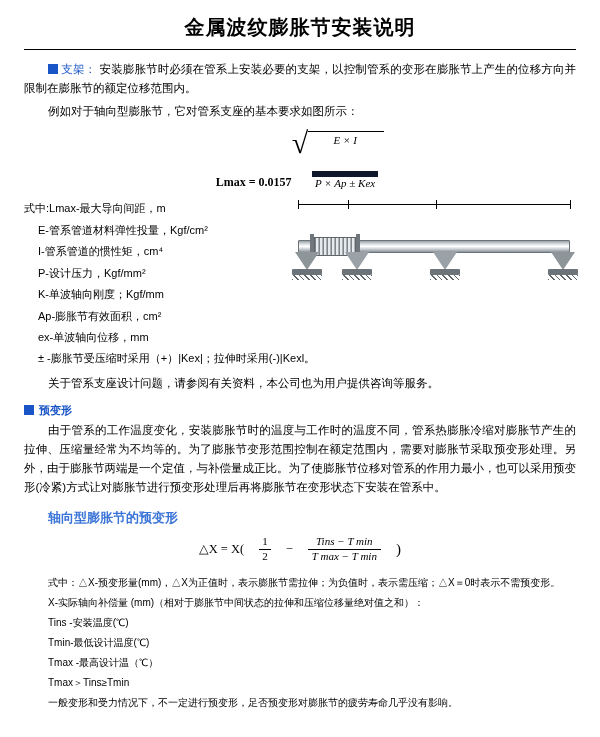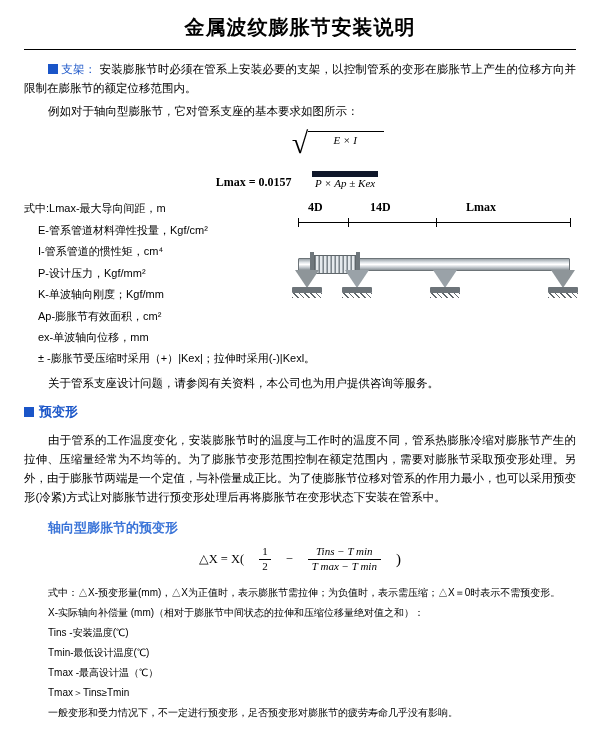--- a/index.html
+++ b/index.html
@@ -39,22 +39,22 @@
   .para {
     font-size: 11.5px;
     line-height: 1.65;
     text-align: justify;
     margin: 0 0 4px 0;
   }
   .indent { text-indent: 24px; }
   .sec-head {
     font-weight: bold;
     color: #1a55c8;
-    font-size: 13px;
-    margin: 10px 0 10px 0;
+    font-size: 11px;
+    margin: 10px 0 3px 0;
     display: flex;
     align-items: center;
     gap: 5px;
   }
   .bluebox {
     display: inline-block;
     width: 10px;
     height: 10px;
     background: #1a55c8;
     flex: none;
@@ -294,25 +294,20 @@
     <div class="legend-row rest">E-管系管道材料弹性投量，Kgf/cm²</div>
     <div class="legend-row rest">I-管系管道的惯性矩，cm⁴</div>
     <div class="legend-row rest">P-设计压力，Kgf/mm²</div>
     <div class="legend-row rest">K-单波轴向刚度；Kgf/mm</div>
     <div class="legend-row rest">Ap-膨胀节有效面积，cm²</div>
     <div class="legend-row rest">ex-单波轴向位移，mm</div>
     <div class="legend-row rest">± -膨胀节受压缩时采用（+）|Kex|；拉伸时采用(-)|Kexl。</div>
   </div>
 
   <div class="figure">
-    <div class="fig-labels">
-      <span style="left:18px;">4D</span>
-      <span style="left:80px;">14D</span>
-      <span style="left:176px;">Lmax</span>
-    </div>
     <div class="fig-rules">
       <span class="tick" style="left:8px;"></span>
       <span class="seg" style="left:8px; width:50px;"></span>
       <span class="tick" style="left:58px;"></span>
       <span class="seg" style="left:58px; width:88px;"></span>
       <span class="tick" style="left:146px;"></span>
       <span class="seg" style="left:146px; width:134px;"></span>
       <span class="tick" style="left:280px;"></span>
     </div>
     <div class="pipe-area">

